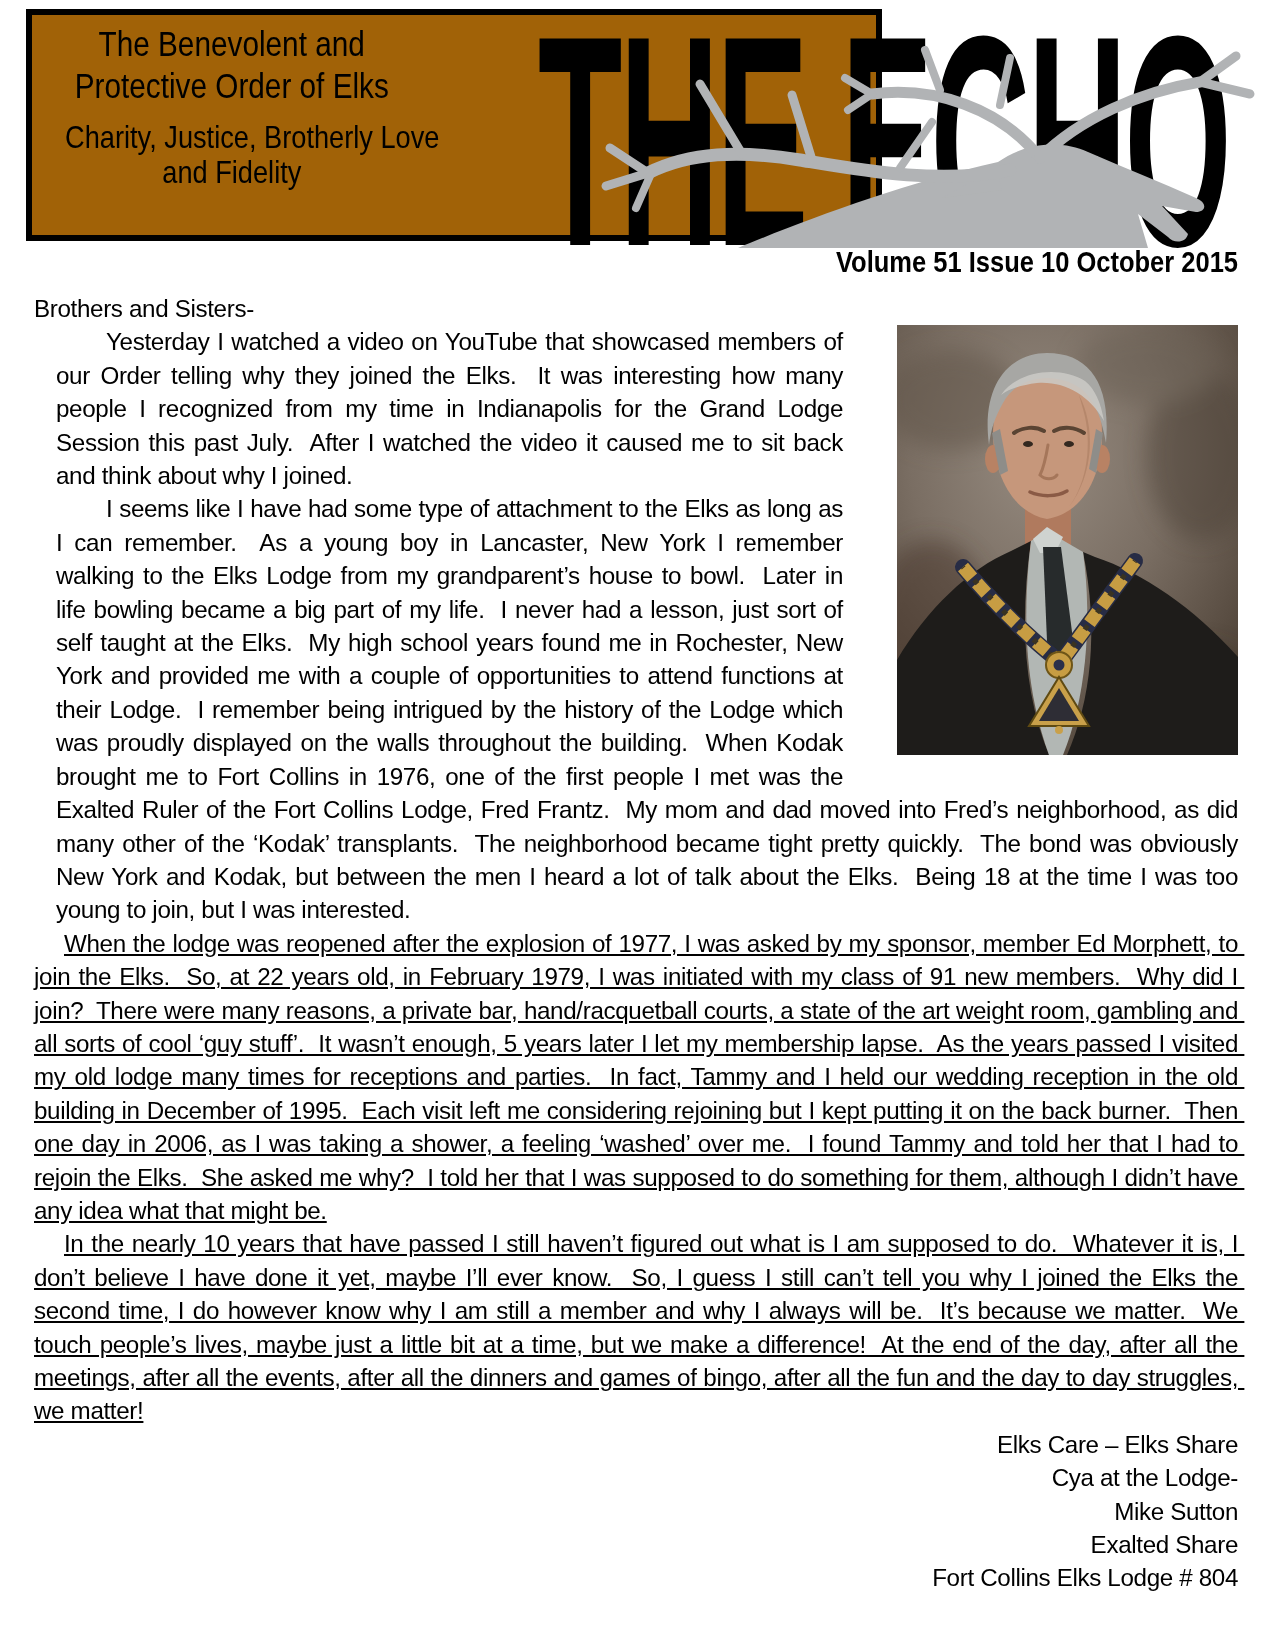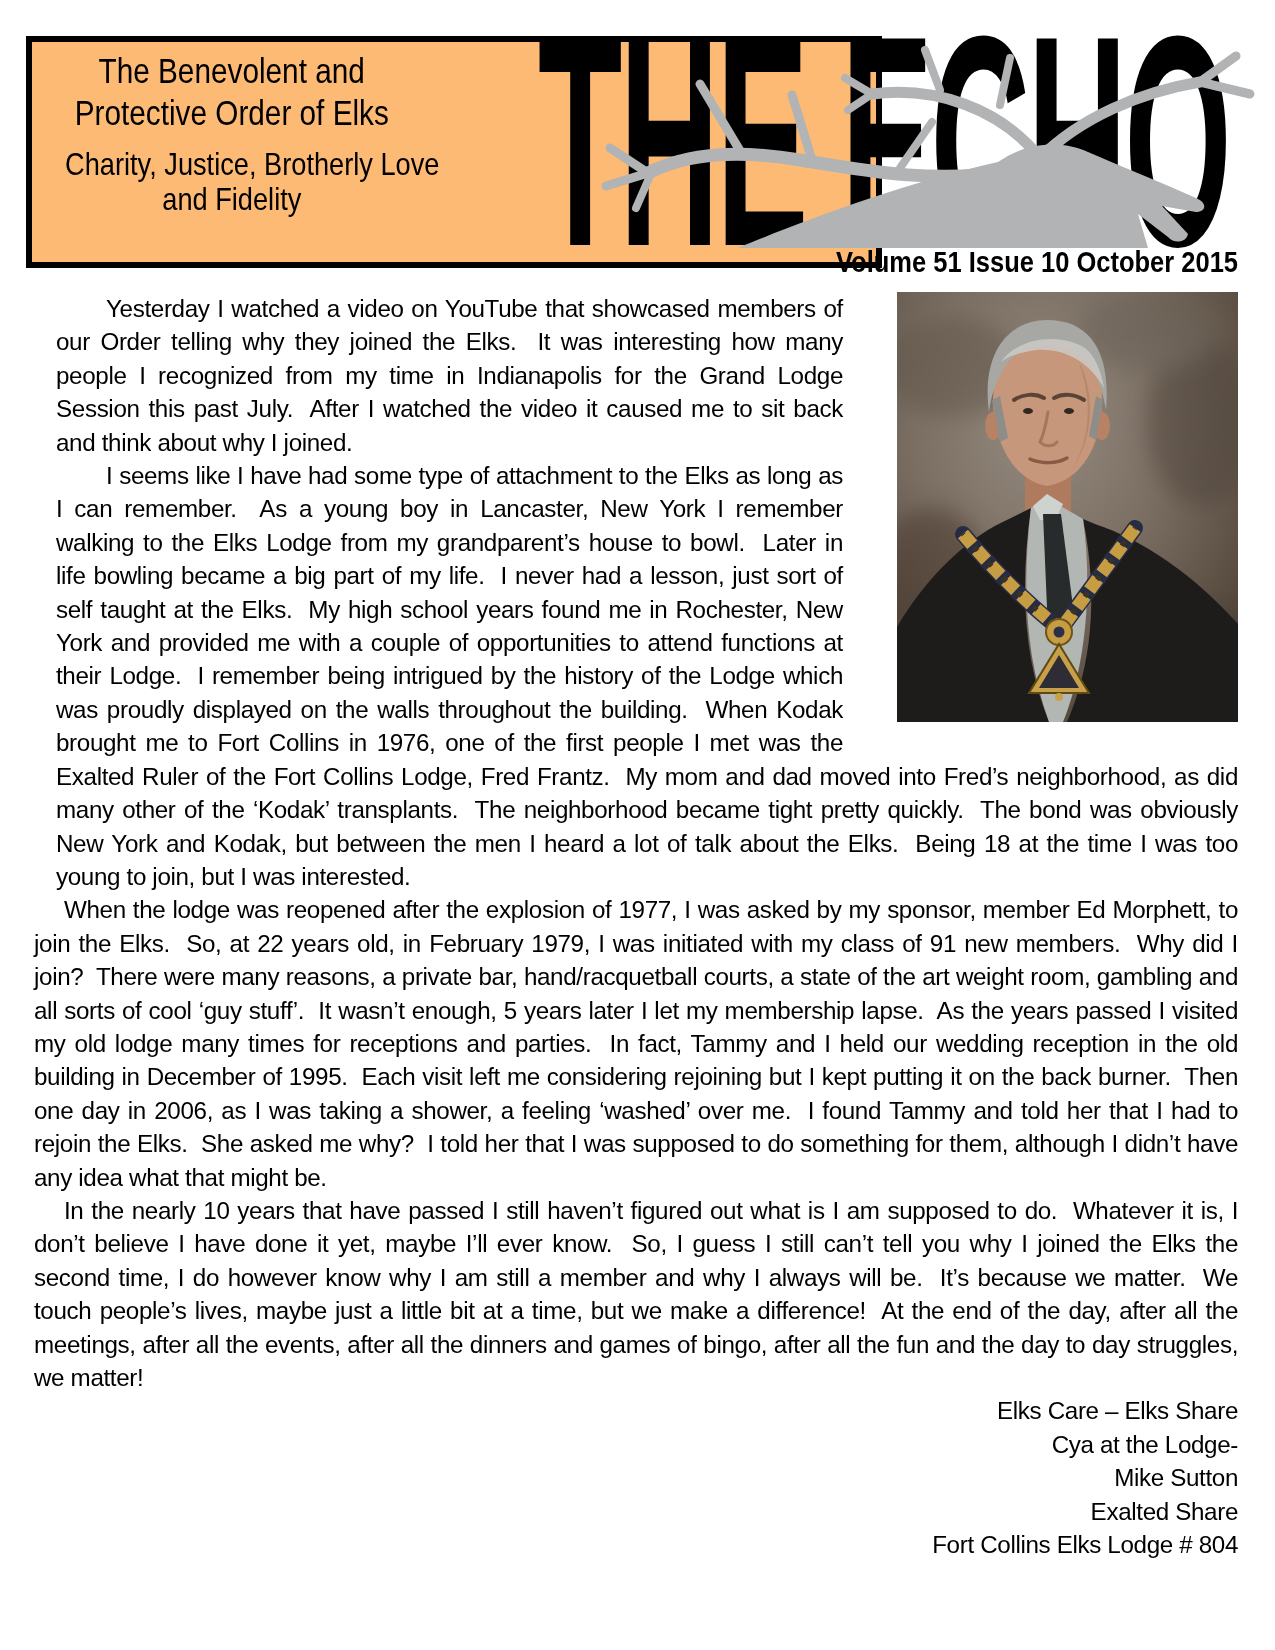--- a/index.html
+++ b/index.html
@@ -3,43 +3,43 @@
 <meta charset="utf-8">
 <style>
   html,body{margin:0;padding:0;background:#ffffff;}
   .page{
     position:relative;width:1275px;height:1650px;background:#ffffff;overflow:hidden;
     font-family:"Liberation Sans","DejaVu Sans",sans-serif;color:#000;
   }
   
   .nl-header{position:relative;height:292px;}
   .org-box{
-    position:absolute;left:26px;top:36px;width:856px;height:232px;
-    border:6px solid #000;box-sizing:border-box;background:#fdba74;
+    position:absolute;left:26px;top:9px;width:856px;height:232px;
+    border:6px solid #000;box-sizing:border-box;background:#a16207;
   }
   .org-title{margin-top:8px;width:400px;text-align:center;}
   .org-title .line{font-size:35px;line-height:42px;white-space:nowrap;}
   .org-motto{margin-top:13px;width:400px;text-align:center;}
   .org-motto .line{font-size:32px;line-height:35px;white-space:nowrap;}
   .cond{display:inline-block;transform:scaleX(0.85);transform-origin:center center;}
   .masthead{position:absolute;left:0;top:0;width:1275px;height:300px;overflow:visible;pointer-events:none;}
   .mast-text{
     font-family:"Liberation Sans","DejaVu Sans",sans-serif;font-weight:bold;
     font-size:300px;letter-spacing:-6px;fill:#000;
   }
   .issue-line{position:absolute;top:245px;right:37px;font-size:30px;font-weight:bold;line-height:34px;white-space:nowrap;}
   .cond-issue{display:inline-block;transform:scaleX(0.85);transform-origin:right center;}
   
   .article{
     margin:0 37px 0 34px;font-size:24.2px;line-height:33.4px;letter-spacing:-0.35px;
   }
   .salutation{line-height:33.4px;}
   .para{margin:0;text-align:justify;white-space:pre-wrap;}
   .para.indent-lg{text-indent:50px;margin-left:22px;}
-  .para.indent-sm{text-indent:30px;}
+  .para.indent-sm{text-indent:30px;text-decoration:underline;}
   .photo-float{
     float:right;width:341px;height:430px;margin:0 0 6px 54px;
   }
   .photo-float svg{display:block;}
   .closing{margin-top:0;text-align:right;}
   .closing .cline{line-height:33.4px;}
 </style>
 </head>
 <body>
 
@@ -95,20 +95,21 @@
       </g>
     </svg>
 
     <div class="issue-line">
       <span class="cond-issue">Volume 51 Issue 10 October 2015</span>
     </div>
   </header>
 
   <main class="article">
 
+    <div class="salutation">Brothers and Sisters-</div>
 
     <div class="photo-float">
       <svg viewBox="0 0 341 430" width="341" height="430">
         <defs>
           <radialGradient id="bgG" cx="42%" cy="30%" r="85%">
             <stop offset="0" stop-color="#968b80"></stop>
             <stop offset="0.45" stop-color="#7a6e63"></stop>
             <stop offset="0.8" stop-color="#584c41"></stop>
             <stop offset="1" stop-color="#463a30"></stop>
           </radialGradient>

